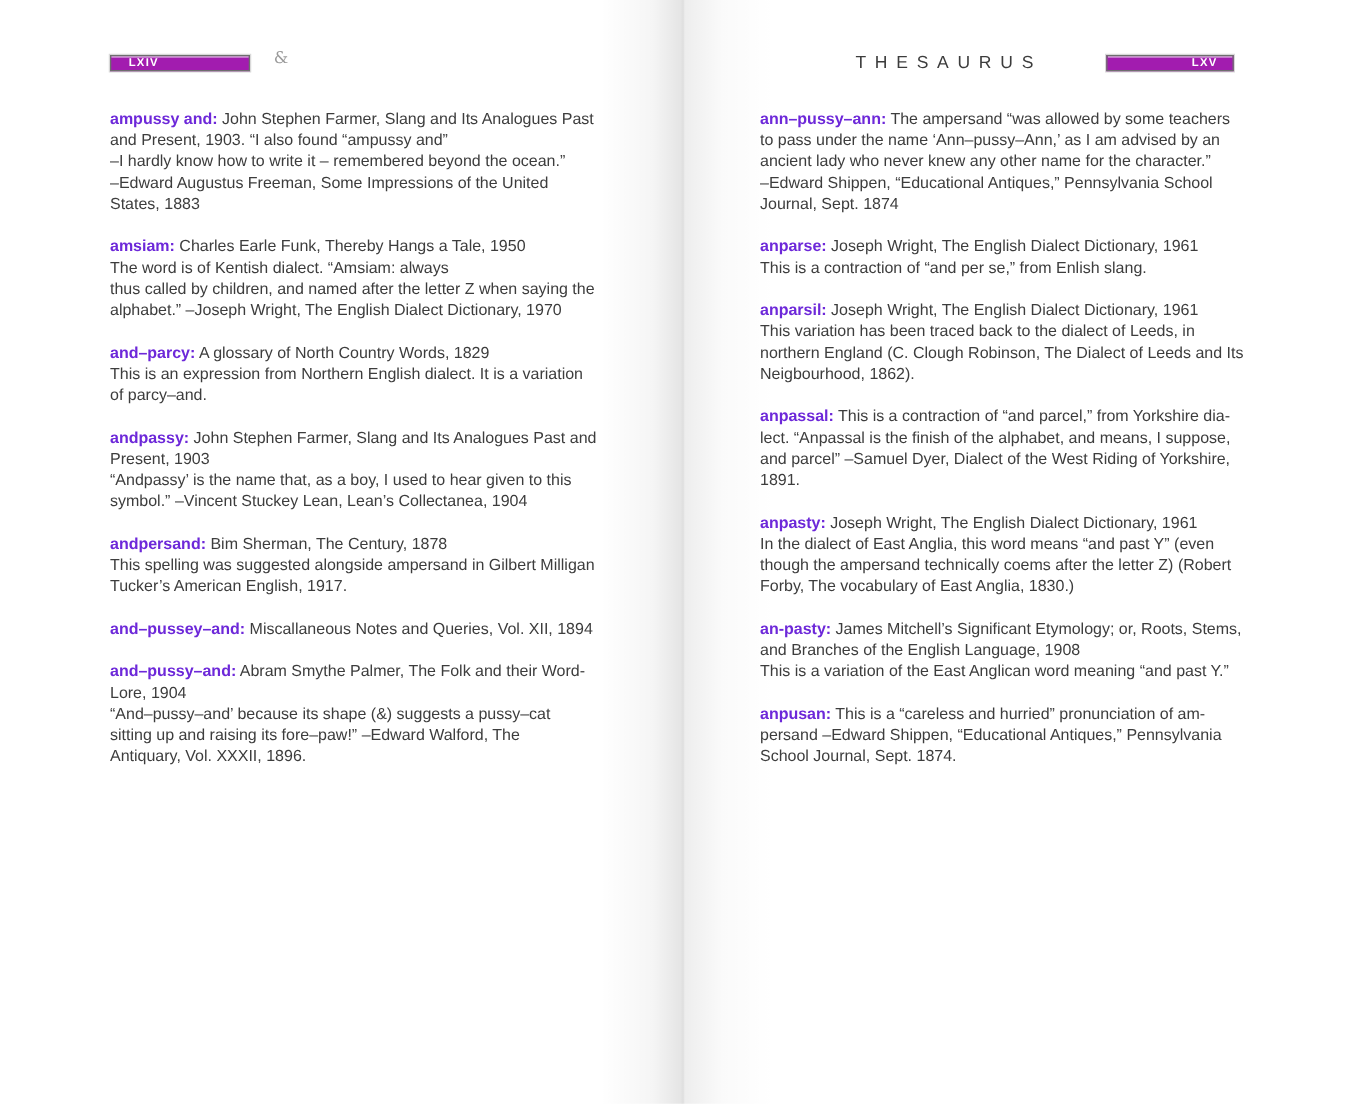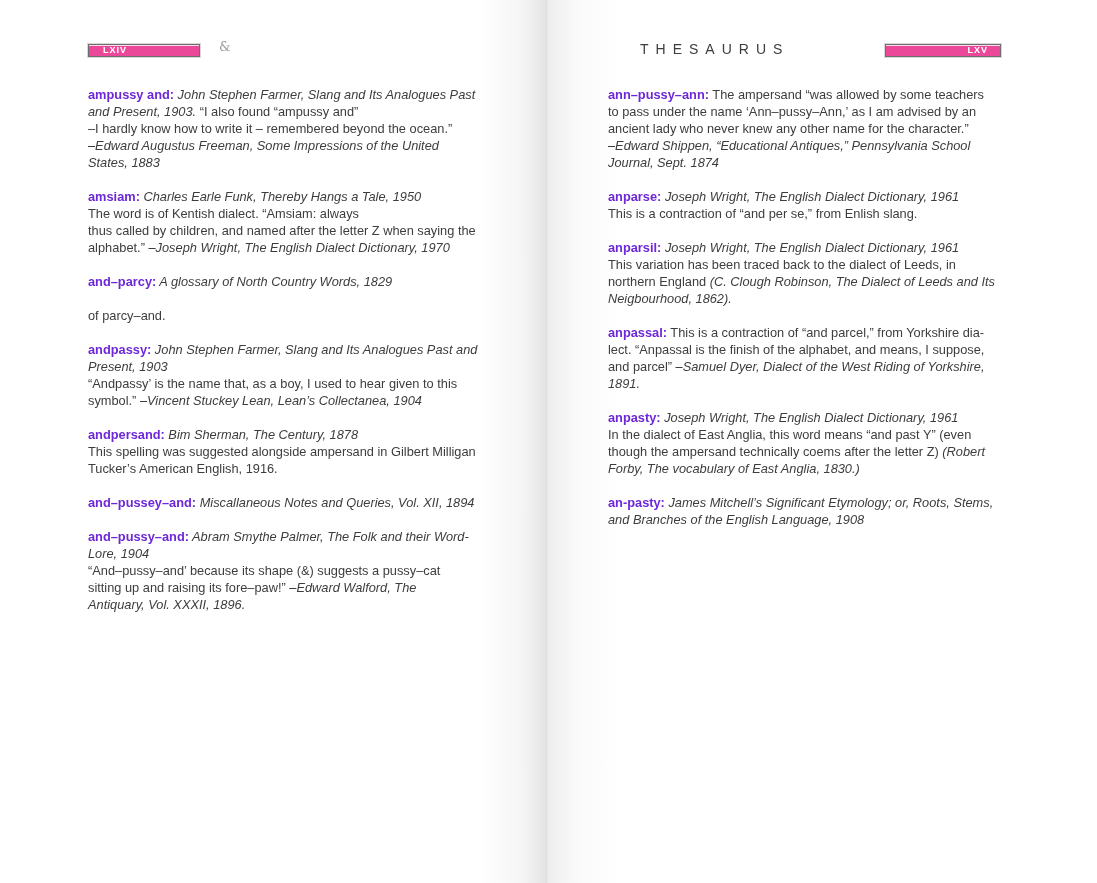--- a/index.html
+++ b/index.html
@@ -26,37 +26,37 @@
       rgba(0,0,0,0.05) 56%,
       rgba(0,0,0,0.02) 70%,
       rgba(0,0,0,0)    100%);
     pointer-events: none;
   }
   
   .page-bar {
     position: absolute;
     top: 44px;
     height: 13px;
-    background: #ec4899;
+    background: #a21caf;
     border: 1px solid #6e6e6e;
     box-shadow: 0 1px 0 rgba(255,255,255,0.8) inset, 0 0 0 1px rgba(0,0,0,0.15);
     color: #ffffff;
     font-size: 9px;
     font-weight: bold;
     letter-spacing: 1px;
     line-height: 11px;
   }
   .bar-left  { left: 88px;  width: 112px; padding-left: 14px; text-align: left; }
-  .bar-right { left: 885px; width: 116px; padding-right: 12px; text-align: right; }
+  .bar-right { left: 885px; width: 102px; padding-right: 12px; text-align: right; }
   .thesaurus-title {
     position: absolute;
     top: 41px;
     left: 640px;
     width: 238px;
-    text-align: left;
+    text-align: center;
     font-size: 14px;
     letter-spacing: 7px;
     color: #3c3c3c;
     white-space: nowrap;
   }
   .ampersand-glyph {
     position: absolute;
     left: 219px;
     top: 39px;
     font-family: "DejaVu Serif", serif;
@@ -68,44 +68,45 @@
     position: absolute;
     top: 86px;
     color: #3d3d3d;
     font-size: 12.8px;
     line-height: 17px;
   }
   .column-left  { left: 88px;  width: 412px; }
   .column-right { left: 608px; width: 404px; }
   .entry { margin-bottom: 17px; }
   .seg-b { font-weight: bold; color: #6d28d9; }
-  .seg-i { font-style: italic; }
+  .seg-i { }
   .seg-r { font-style: normal; }
 </style>
 </head>
 <body>
 
 <div class="spine-shadow"></div>
 
 <div class="page-bar bar-left">LXIV</div>
 <span class="ampersand-glyph">&amp;</span>
 
 <div class="thesaurus-title">THESAURUS</div>
 <div class="page-bar bar-right">LXV</div>
 
 <div class="column column-left">
     <p class="entry"><span class="seg-b">ampussy and:</span><span class="seg-i"> John Stephen Farmer, Slang and Its Analogues Past</span><br><span class="seg-i">and Present, 1903.</span><span class="seg-r"> “I also found “ampussy and”</span><br><span class="seg-r">–I hardly know how to write it – remembered beyond the ocean.”</span><br><span class="seg-i">–Edward Augustus Freeman, Some Impressions of the United</span><br><span class="seg-i">States, 1883</span></p>
     <p class="entry"><span class="seg-b">amsiam:</span><span class="seg-i"> Charles Earle Funk, Thereby Hangs a Tale, 1950</span><br><span class="seg-r">The word is of Kentish dialect. “Amsiam: always</span><br><span class="seg-r">thus called by children, and named after the letter Z when saying the</span><br><span class="seg-r">alphabet.” </span><span class="seg-i">–Joseph Wright, The English Dialect Dictionary, 1970</span></p>
-    <p class="entry"><span class="seg-b">and–parcy:</span><span class="seg-i"> A glossary of North Country Words, 1829</span><br><br><span class="seg-r">of parcy–and.</span></p>
+    <p class="entry"><span class="seg-b">and–parcy:</span><span class="seg-i"> A glossary of North Country Words, 1829</span><br><span class="seg-r">This is an expression from Northern English dialect. It is a variation</span><br><span class="seg-r">of parcy–and.</span></p>
     <p class="entry"><span class="seg-b">andpassy:</span><span class="seg-i"> John Stephen Farmer, Slang and Its Analogues Past and</span><br><span class="seg-i">Present, 1903</span><br><span class="seg-r">“Andpassy’ is the name that, as a boy, I used to hear given to this</span><br><span class="seg-r">symbol.” </span><span class="seg-i">–Vincent Stuckey Lean, Lean’s Collectanea, 1904</span></p>
-    <p class="entry"><span class="seg-b">andpersand:</span><span class="seg-i"> Bim Sherman, The Century, 1878</span><br><span class="seg-r">This spelling was suggested alongside ampersand in Gilbert Milligan</span><br><span class="seg-r">Tucker’s American English, 1916.</span></p>
+    <p class="entry"><span class="seg-b">andpersand:</span><span class="seg-i"> Bim Sherman, The Century, 1878</span><br><span class="seg-r">This spelling was suggested alongside ampersand in Gilbert Milligan</span><br><span class="seg-r">Tucker’s American English, 1917.</span></p>
     <p class="entry"><span class="seg-b">and–pussey–and:</span><span class="seg-i"> Miscallaneous Notes and Queries, Vol. XII, 1894</span></p>
     <p class="entry"><span class="seg-b">and–pussy–and:</span><span class="seg-i"> Abram Smythe Palmer, The Folk and their Word-</span><br><span class="seg-i">Lore, 1904</span><br><span class="seg-r">“And–pussy–and’ because its shape (&amp;) suggests a pussy–cat</span><br><span class="seg-r">sitting up and raising its fore–paw!” </span><span class="seg-i">–Edward Walford, The</span><br><span class="seg-i">Antiquary, Vol. XXXII, 1896.</span></p>
   </div>
 
 <div class="column column-right">
     <p class="entry"><span class="seg-b">ann–pussy–ann:</span><span class="seg-r"> The ampersand “was allowed by some teachers</span><br><span class="seg-r">to pass under the name ‘Ann–pussy–Ann,’ as I am advised by an</span><br><span class="seg-r">ancient lady who never knew any other name for the character.”</span><br><span class="seg-i">–Edward Shippen, “Educational Antiques,” Pennsylvania School</span><br><span class="seg-i">Journal, Sept. 1874</span></p>
     <p class="entry"><span class="seg-b">anparse:</span><span class="seg-i"> Joseph Wright, The English Dialect Dictionary, 1961</span><br><span class="seg-r">This is a contraction of “and per se,” from Enlish slang.</span></p>
     <p class="entry"><span class="seg-b">anparsil:</span><span class="seg-i"> Joseph Wright, The English Dialect Dictionary, 1961</span><br><span class="seg-r">This variation has been traced back to the dialect of Leeds, in</span><br><span class="seg-r">northern England </span><span class="seg-i">(C. Clough Robinson, The Dialect of Leeds and Its</span><br><span class="seg-i">Neigbourhood, 1862).</span></p>
     <p class="entry"><span class="seg-b">anpassal:</span><span class="seg-r"> This is a contraction of “and parcel,” from Yorkshire dia-</span><br><span class="seg-r">lect. “Anpassal is the finish of the alphabet, and means, I suppose,</span><br><span class="seg-r">and parcel” </span><span class="seg-i">–Samuel Dyer, Dialect of the West Riding of Yorkshire,</span><br><span class="seg-i">1891.</span></p>
     <p class="entry"><span class="seg-b">anpasty:</span><span class="seg-i"> Joseph Wright, The English Dialect Dictionary, 1961</span><br><span class="seg-r">In the dialect of East Anglia, this word means “and past Y” (even</span><br><span class="seg-r">though the ampersand technically coems after the letter Z) </span><span class="seg-i">(Robert</span><br><span class="seg-i">Forby, The vocabulary of East Anglia, 1830.)</span></p>
-    <p class="entry"><span class="seg-b">an-pasty:</span><span class="seg-i"> James Mitchell’s Significant Etymology; or, Roots, Stems,</span><br><span class="seg-i">and Branches of the English Language, 1908</span><br></p>
+    <p class="entry"><span class="seg-b">an-pasty:</span><span class="seg-i"> James Mitchell’s Significant Etymology; or, Roots, Stems,</span><br><span class="seg-i">and Branches of the English Language, 1908</span><br><span class="seg-r">This is a variation of the East Anglican word meaning “and past Y.”</span></p>
+    <p class="entry"><span class="seg-b">anpusan:</span><span class="seg-r"> This is a “careless and hurried” pronunciation of am-</span><br><span class="seg-r">persand </span><span class="seg-i">–Edward Shippen, “Educational Antiques,” Pennsylvania</span><br><span class="seg-i">School Journal, Sept. 1874.</span></p>
   </div>
 
 </body></html>

